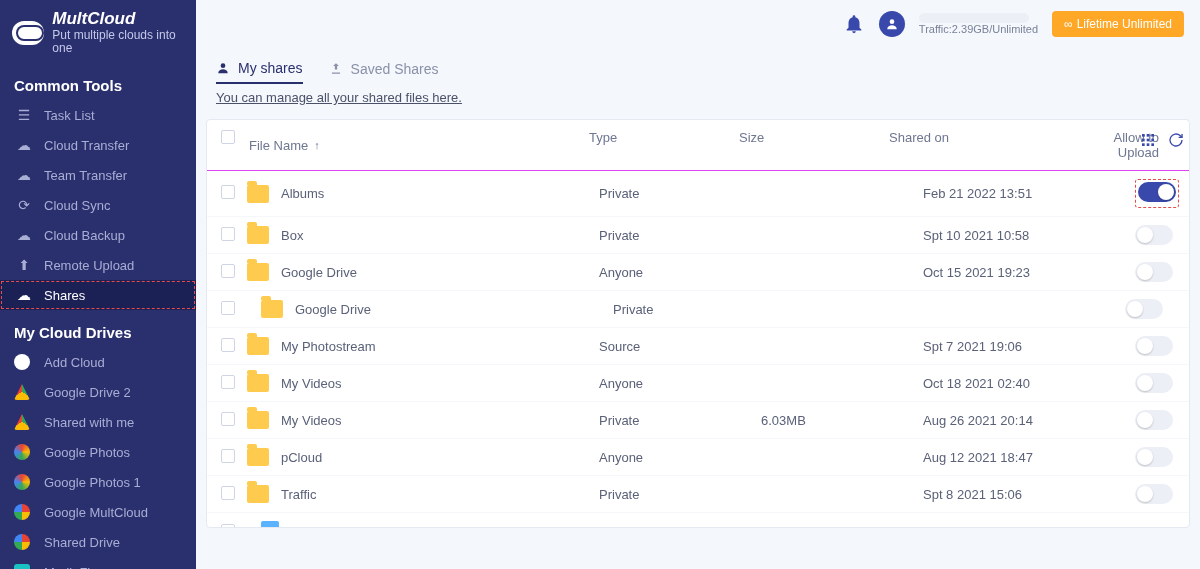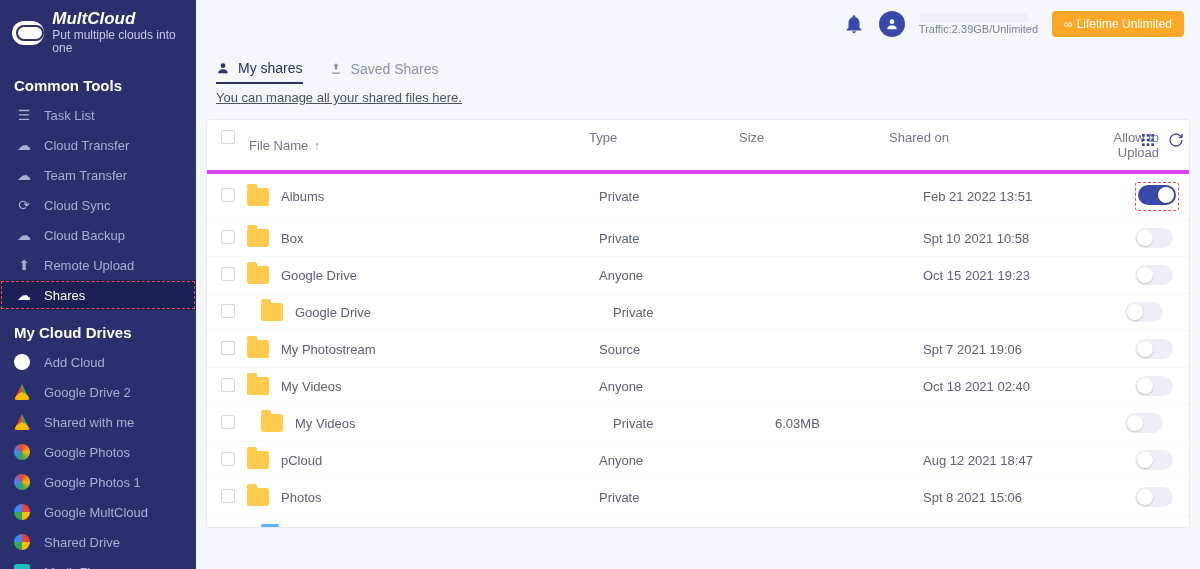--- a/index.html
+++ b/index.html
@@ -41,21 +41,21 @@
 
 .tabs { display: flex; align-items: center; gap: 26px; padding: 6px 20px 0; }
 .tab { display: flex; align-items: center; gap: 8px; padding: 6px 0; color: #8a91a8; font-size: 14px; cursor: pointer; }
 .tab.active { color: #2a2f6e; font-weight: 400; border-bottom: 2px solid #2a2f6e; }
 .subtext { padding: 6px 20px 14px; font-size: 13px; color: #4b5169; text-decoration: underline; }
 
 .toolicons { position:absolute; right: 16px; top: 84px; display:flex; gap:12px; color:#3949ab; }
 .mainwrap { position: relative; flex:1; overflow:hidden; }
 
 .table-card { margin: 0 10px 0 10px; background: #fff; border: 1px solid #e5e9f2; border-radius: 4px; overflow: hidden; height: calc(100% - 112px); display:flex; flex-direction:column; }
-.thead { display:flex; padding: 10px 14px; font-size: 13px; color: #6e7691; border-bottom: 4px solid #d946ef; }
+.thead { display:flex; padding: 10px 14px; font-size: 13px; color: #6e7691; border-bottom: 1px solid #d946ef; }
 .col-check { width: 28px; }
 .col-name { flex: 0 0 340px; display:flex; align-items:center; gap:6px; }
 .col-type { flex: 0 0 150px; }
 .col-size { flex: 0 0 150px; }
 .col-shared { flex: 0 0 200px; }
 .col-upload { flex: 1; text-align: right; padding-right: 16px; }
 
 .tbody { flex:1; overflow-y:auto; }
 .trow { display:flex; align-items:center; padding: 8px 14px; font-size: 13px; color: #5a6178; border-bottom: 1px solid #f5f7fb; gap: 12px; }
 .chk { width: 14px; height: 14px; border: 1px solid #cfd5e4; border-radius: 2px; display:inline-block; cursor:pointer; }
@@ -315,20 +315,21 @@
             <div class="trow">
               <div class="col-check"><span class="chk"></span></div>
               <div class="col-name">
                 <div class="fname">
                   <span class="folder-icon"></span>
                   <span>My Videos</span>
                 </div>
               </div>
               <div class="col-type">Private</div>
               <div class="col-size">6.03MB</div>
+              <div class="col-shared">Aug 26 2021 20:14</div>
               <div class="col-upload toggle-wrap">
                 <span class="toggle"></span>
               </div>
             </div>
             <div class="trow">
               <div class="col-check"><span class="chk"></span></div>
               <div class="col-name">
                 <div class="fname">
                   <span class="folder-icon"></span>
                   <span>pCloud</span>
@@ -339,21 +340,21 @@
               <div class="col-shared">Aug 12 2021 18:47</div>
               <div class="col-upload toggle-wrap">
                 <span class="toggle"></span>
               </div>
             </div>
             <div class="trow">
               <div class="col-check"><span class="chk"></span></div>
               <div class="col-name">
                 <div class="fname">
                   <span class="folder-icon"></span>
-                  <span>Photos</span>
+                  <span>Traffic</span>
                 </div>
               </div>
               <div class="col-type">Private</div>
               <div class="col-size"></div>
               <div class="col-shared">Spt 8 2021 15:06</div>
               <div class="col-upload toggle-wrap">
                 <span class="toggle"></span>
               </div>
             </div>
             <div class="trow">

